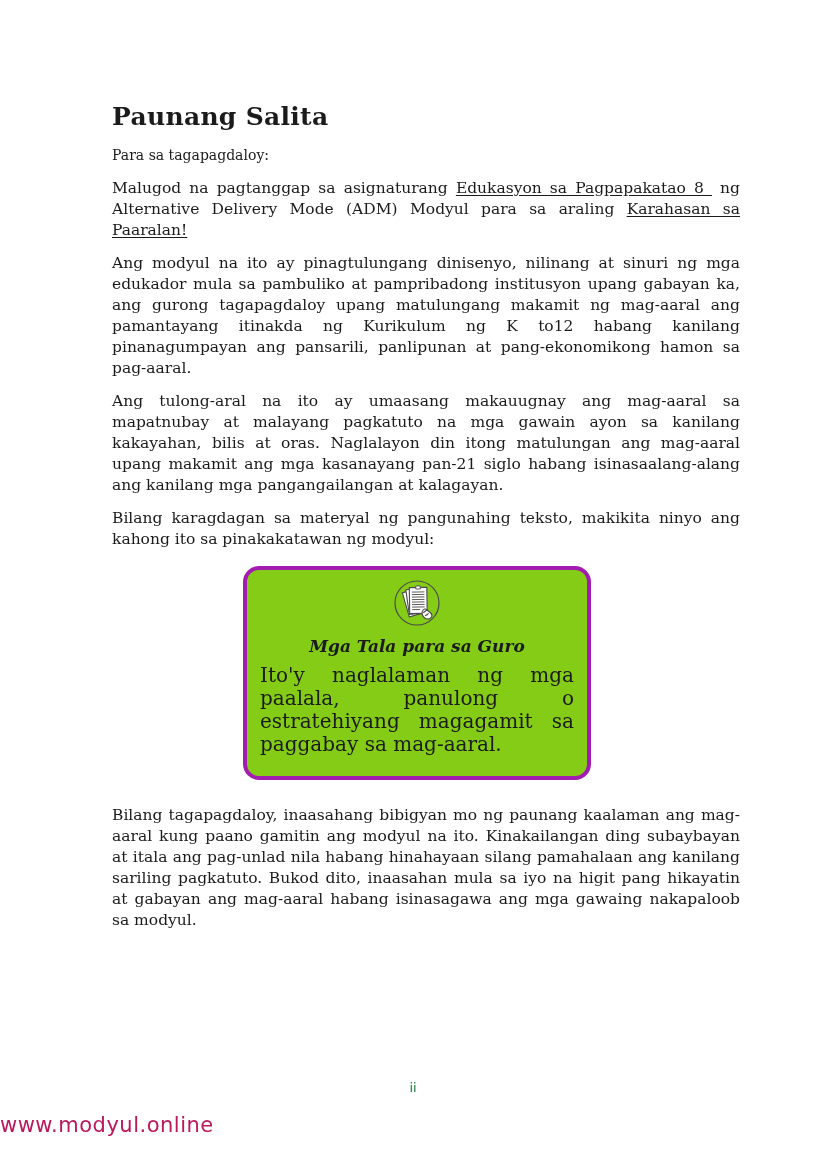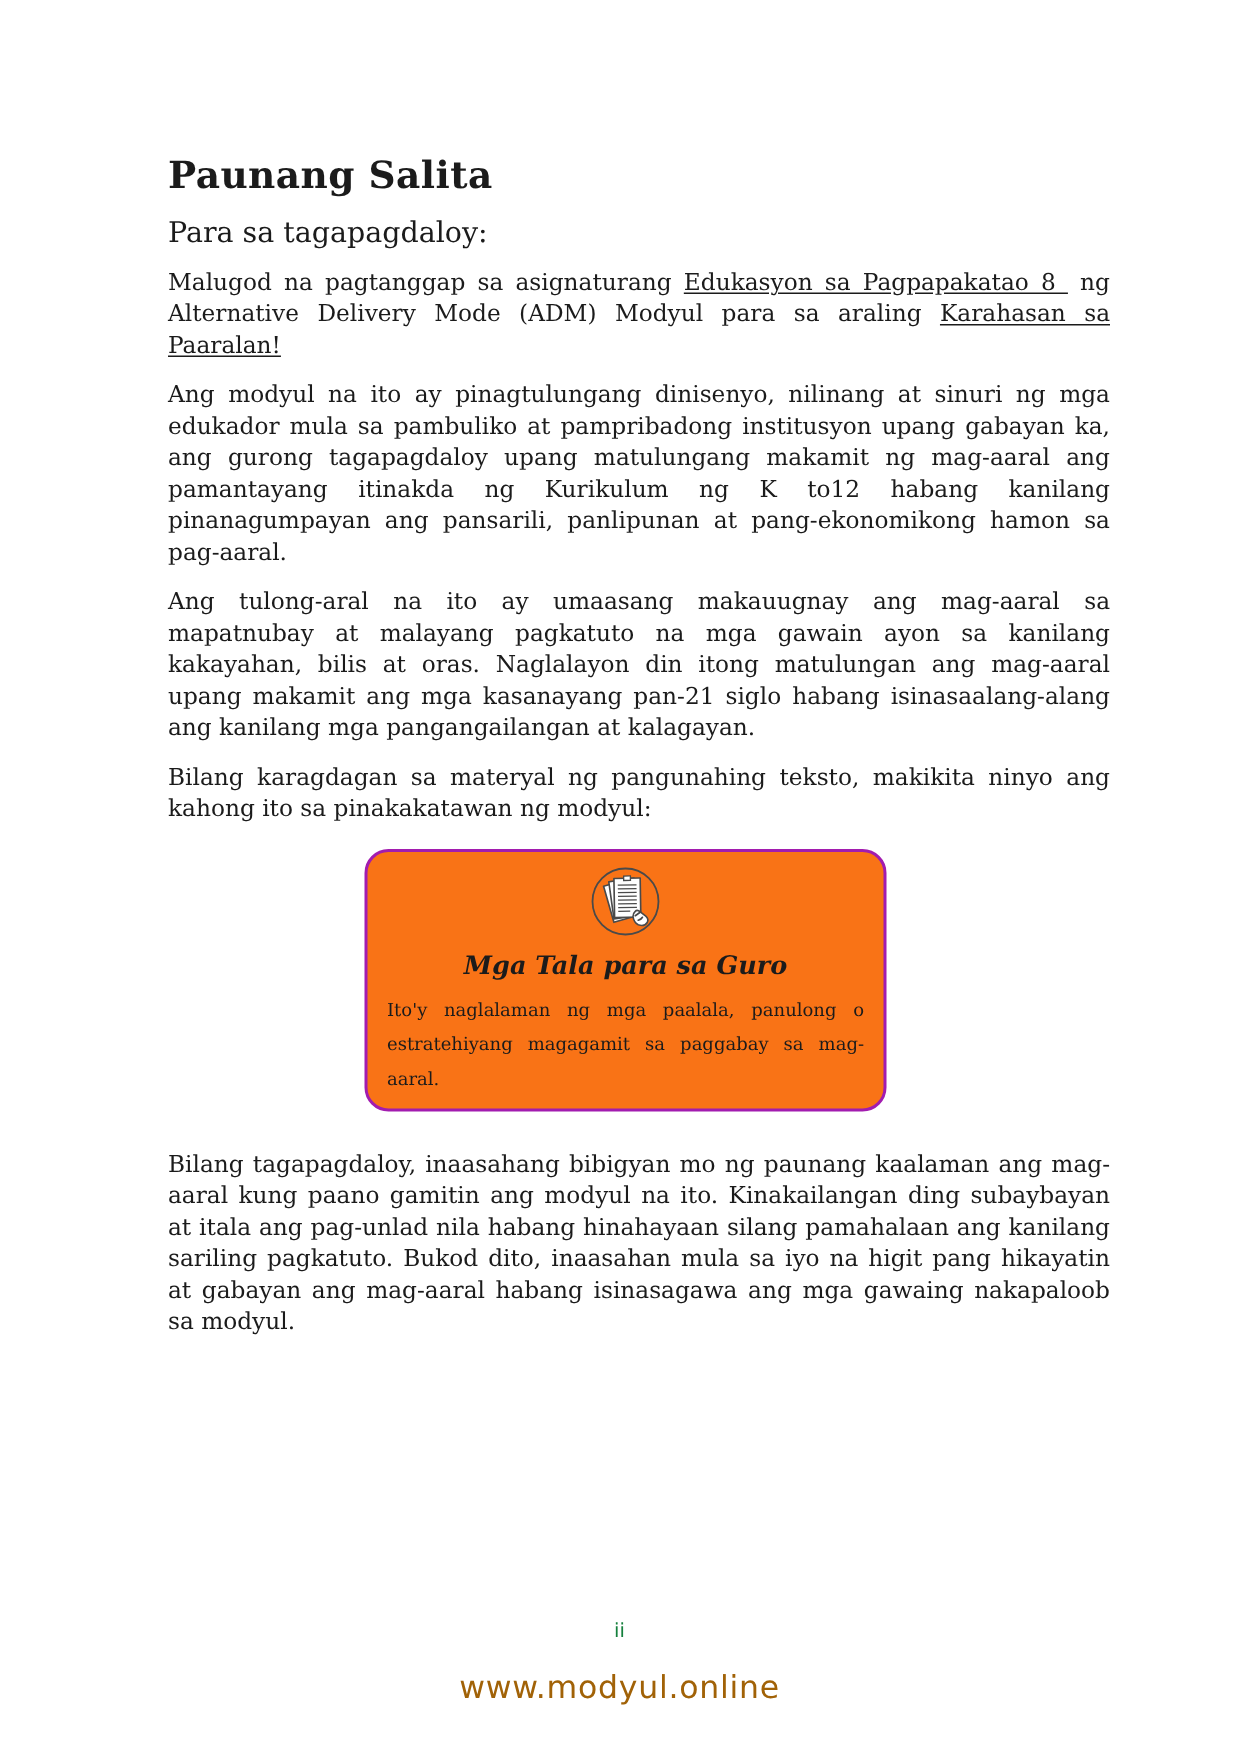--- a/index.html
+++ b/index.html
@@ -20,79 +20,78 @@
   }
   .page-title {
     margin: 101px 0 0 0;
     font-size: 25px;
     font-weight: bold;
     line-height: 1.25;
     letter-spacing: 0.3px;
   }
   .salutation {
     margin: 13px 0 0 0;
-    font-size: 19px;
+    font-size: 14px;
     line-height: 21px;
   }
   .para {
     margin: 12px 0 0 0;
     font-size: 15.5px;
     line-height: 21px;
     text-align: justify;
   }
   .underline { text-decoration: underline; text-underline-offset: 2px; margin-top: 48px; }
   .note-box {
     box-sizing: border-box;
     width: 348px;
     margin: 16px 0 0 131px;
-    border: 2px solid #a21caf;
+    border: 4px solid #a21caf;
     border-radius: 16px;
-    padding: 9px 13px 8px 13px;
-    background: #f97316;
+    padding: 9px 13px 20px 13px;
+    background: #84cc16;
   }
   .icon-wrap {
     text-align: center;
     height: 48px;
     line-height: 0;
   }
   .note-title {
     margin-top: 9px;
     text-align: center;
     font-weight: bold;
     font-style: italic;
     font-size: 17px;
     line-height: 1.2;
   }
   .note-body {
     margin: 7px 0 0 0;
-    font-size: 12px;
+    font-size: 20px;
     line-height: 23px;
     text-align: justify;
   }
   .para.after-box { margin-top: 25px; }
   .page-number {
     position: absolute;
     top: 1080px;
     left: 0;
     width: 100%;
     text-align: center;
     font-family: "DejaVu Sans", sans-serif;
     font-size: 13px;
     color: #15803d;
   }
   .watermark {
     position: absolute;
     top: 1113px;
     left: 0;
     width: 100%;
-    text-align: center;
     font-family: "DejaVu Sans", sans-serif;
     font-size: 21px;
     letter-spacing: 0.5px;
-    color: #a16207;
+    color: #be185d;
   }
 </style>
 </head>
 <body>
 
 <main class="content">
 
   <h1 class="page-title">Paunang Salita</h1>
 
   <p class="salutation">Para sa tagapagdaloy:</p>

